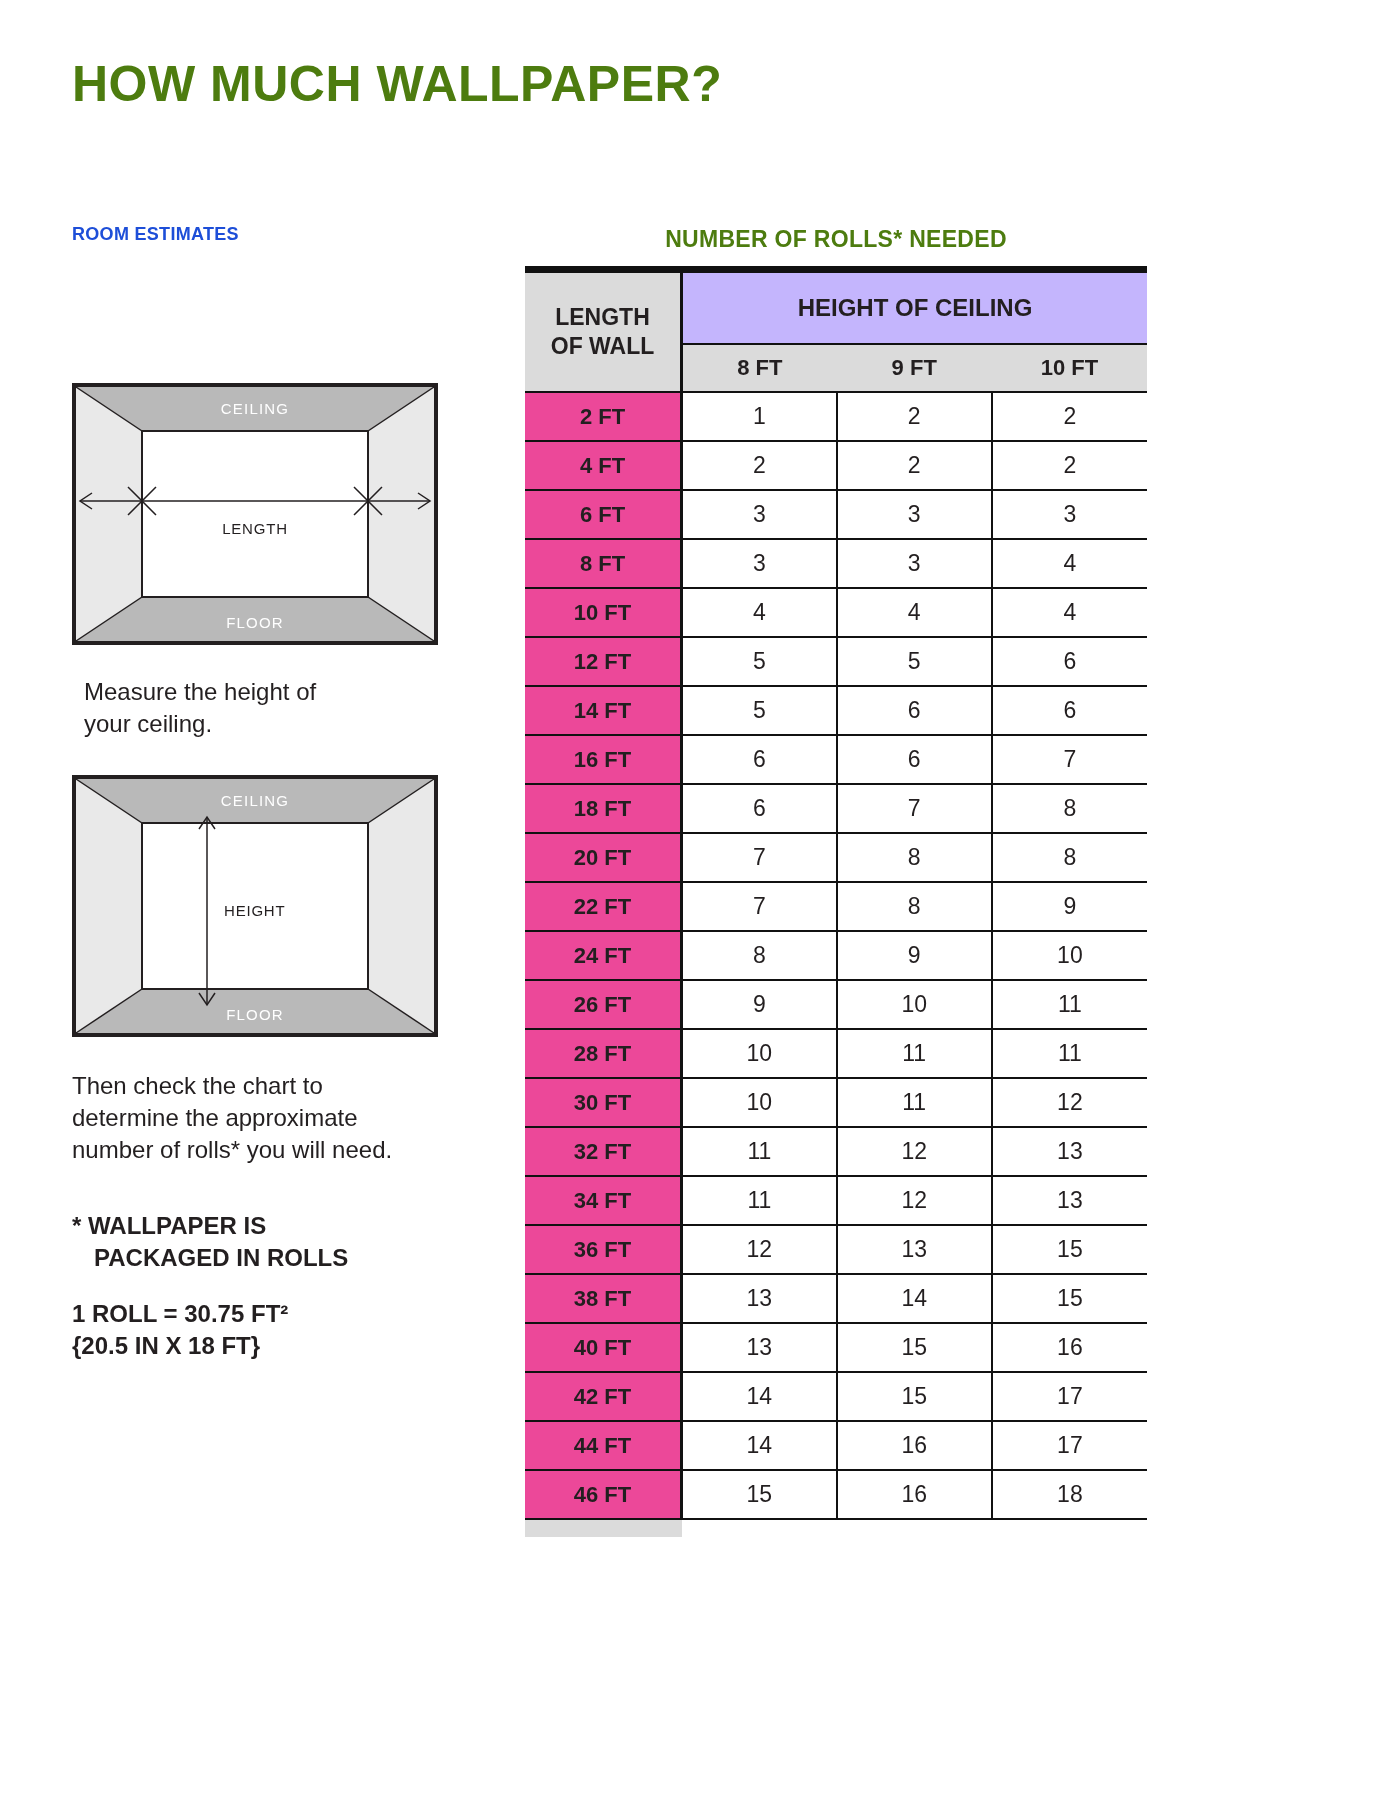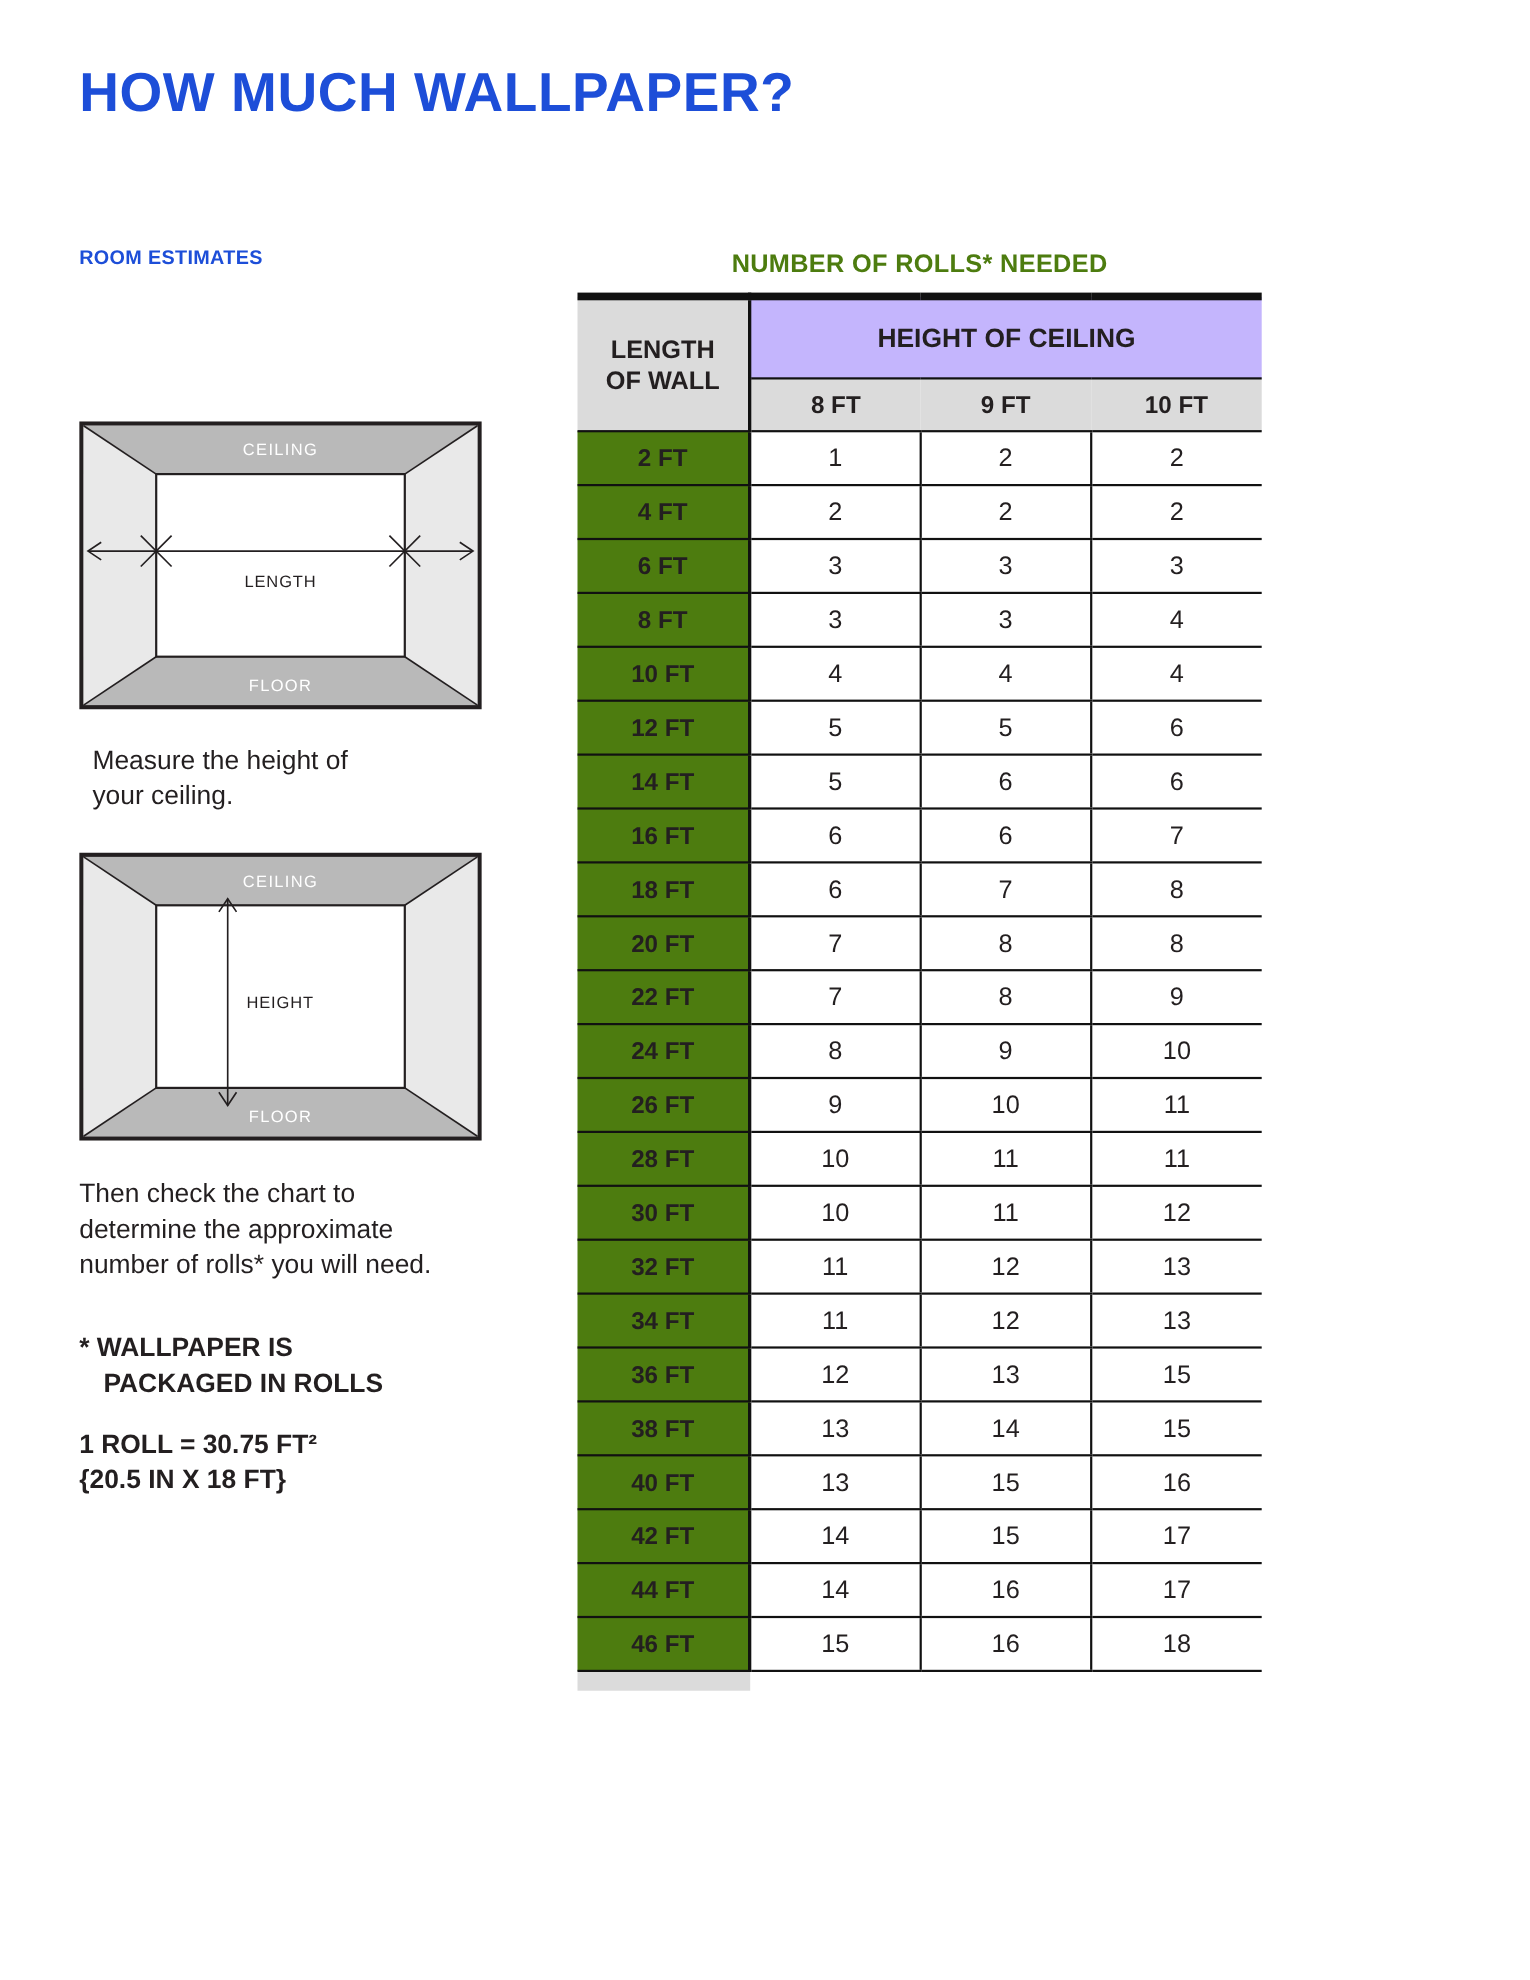--- a/index.html
+++ b/index.html
@@ -14,21 +14,21 @@
   }
   h1, h2, p { margin: 0; padding: 0; }
 
   .title {
     position: absolute;
     left: 72px;
     top: 55px;
     font-size: 50px;
     font-weight: bold;
     letter-spacing: 0.5px;
-    color: #1d4ed8;
+    color: #4d7c0f;
   }
 
   .section-heading {
     position: absolute;
     left: 72px;
     top: 224px;
     font-size: 18px;
     font-weight: bold;
     color: #1d4ed8;
     letter-spacing: 0.3px;
@@ -132,21 +132,21 @@
   }
   .rolls-table .sub {
     height: 46px;
     background: #DBDBDB;
     font-size: 22px;
     font-weight: bold;
     border-bottom: 2px solid #111111;
   }
   .rolls-table tbody th {
     height: 47px;
-    background: #4d7c0f;
+    background: #ec4899;
     font-size: 22px;
     font-weight: bold;
     border-right: 3px solid #111111;
     border-bottom: 2px solid #111111;
   }
   .rolls-table tbody td {
     height: 47px;
     background: #ffffff;
     font-size: 23px;
     border-left: 2px solid #111111;

